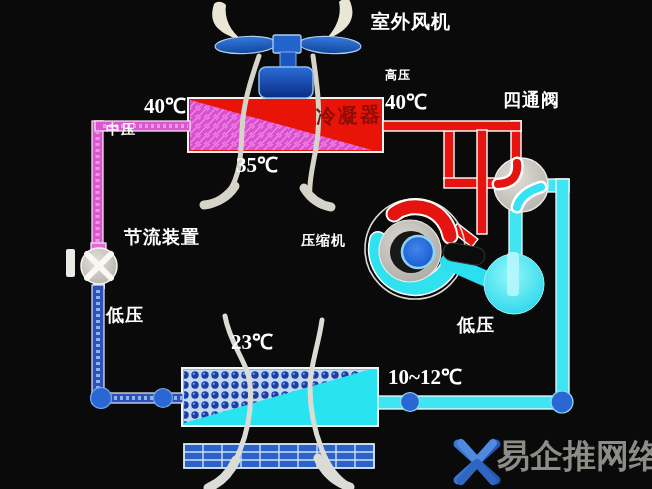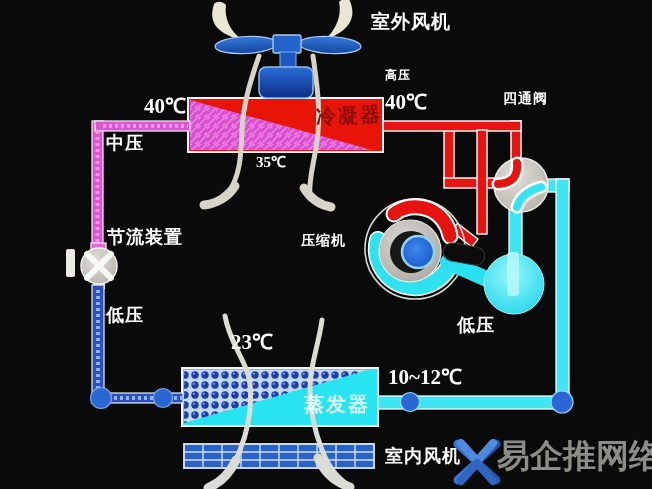--- a/index.html
+++ b/index.html
@@ -174,28 +174,26 @@
     <path d="M-19,-18 L1,0 L-19,18" stroke="#3a76d0" stroke-width="9"></path>
     <path d="M19,-18 L-1,0 L19,18" stroke="#2456b0" stroke-width="9"></path>
     <path d="M-16,-19 L0,-1 L16,-19" stroke="#4f8ade" stroke-width="8"></path>
     <path d="M-16,19 L0,1 L16,19" stroke="#2e66c2" stroke-width="8"></path>
   </g>
 </svg>
 
 <div class="lbl" style="left:371px;top:12px;font-size:19px;">室外风机</div>
 <div class="lbl" style="left:385px;top:69px;font-size:12px;">高压</div>
 <div class="lbl-temp" style="left:385px;top:92px;font-size:21px;">40℃</div>
-<div class="lbl" style="left:503px;top:91px;font-size:14px;">四通阀</div>
+<div class="lbl" style="left:503px;top:91px;font-size:18px;">四通阀</div>
 <div class="lbl-temp" style="left:100px;top:96px;font-size:21px;margin-left:44px;">40℃</div>
-<div class="lbl" style="left:106px;top:134px;font-size:18px;">中压</div>
-<div class="lbl-temp" style="left:256px;top:155px;font-size:15px;">35℃</div>
-<div class="lbl" style="left:107px;top:228px;font-size:18px;">节流装置</div>
+<div class="lbl" style="left:106px;top:122px;font-size:14px;">中压</div>
+<div class="lbl-temp" style="left:236px;top:155px;font-size:21px;">35℃</div>
+<div class="lbl" style="left:124px;top:228px;font-size:18px;">节流装置</div>
 <div class="lbl" style="left:301px;top:233px;font-size:14px;">压缩机</div>
 <div class="lbl" style="left:106px;top:306px;font-size:18px;">低压</div>
 <div class="lbl-temp" style="left:231px;top:332px;font-size:21px;">23℃</div>
 <div class="lbl" style="left:457px;top:316px;font-size:18px;">低压</div>
 <div class="lbl-temp" style="left:388px;top:367px;font-size:21px;">10~12℃</div>
-<div class="lbl" style="left:385px;top:447px;font-size:18px;">室内风机</div>
 <div class="lbl-cond" style="left:316px;top:105px;font-size:20px;">冷凝器</div>
-<div class="lbl-evap" style="left:304px;top:394px;font-size:20px;">蒸发器</div>
 <div class="wm-text" style="left:497px;top:440px;font-size:33px;">易企推网络</div>
 
 </div>
 
 </body></html>

